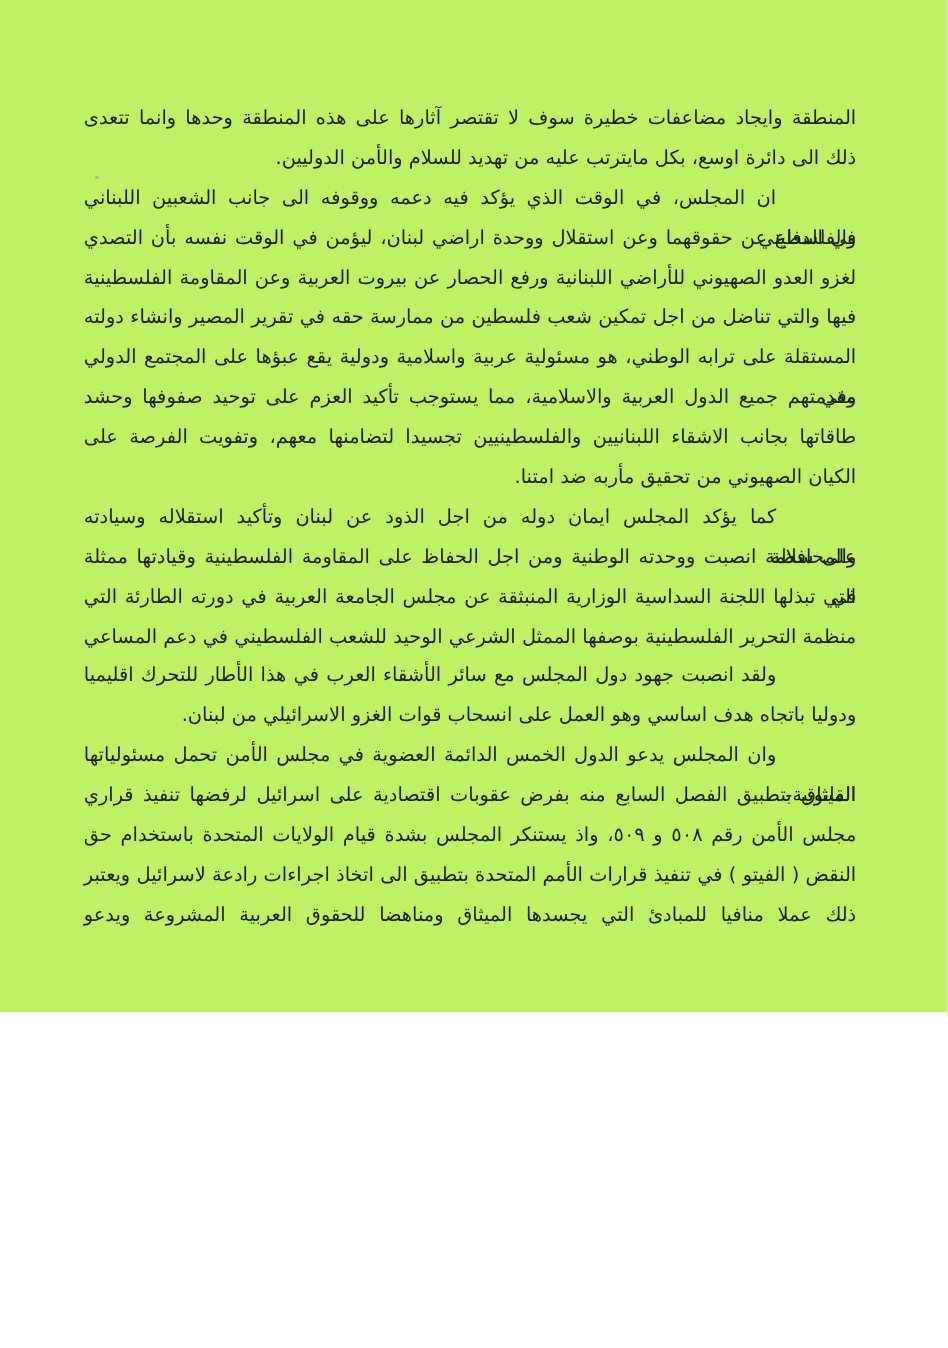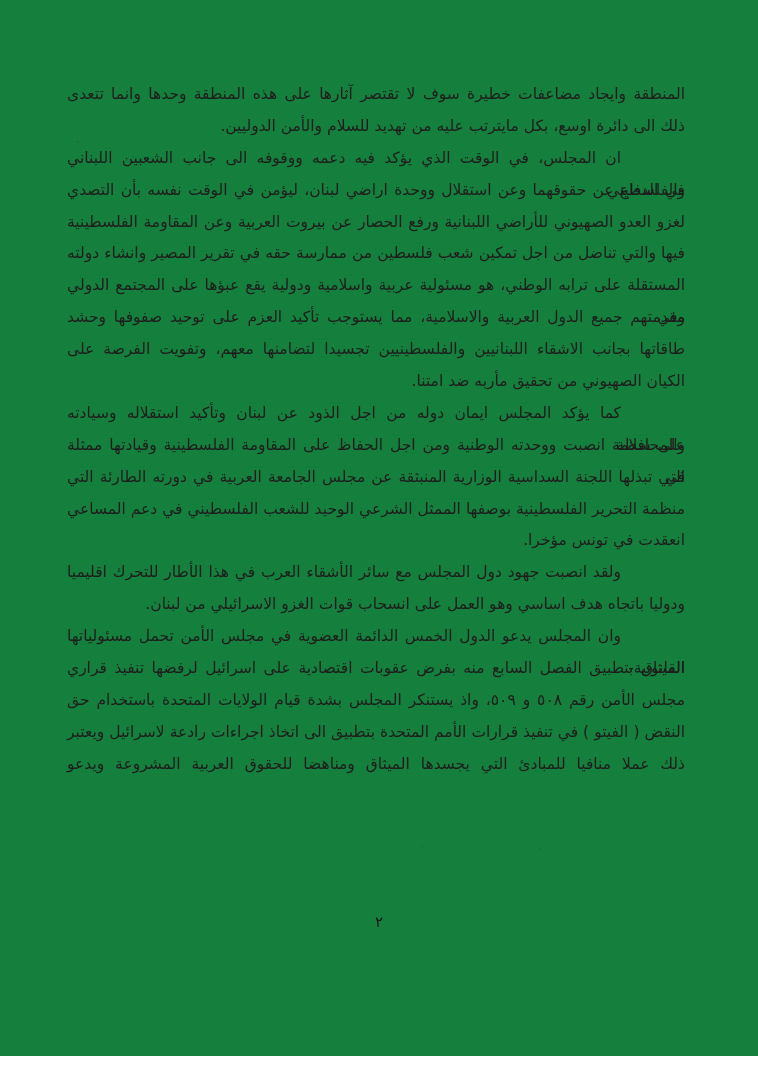--- a/index.html
+++ b/index.html
@@ -3,22 +3,22 @@
 <meta charset="utf-8">
 <style>
   html, body {
     margin: 0;
     padding: 0;
     background: #ffffff;
   }
   .page {
     position: relative;
     width: 758px;
-    height: 1056px;
-    background: #15803d;
+    height: 810px;
+    background: #bef264;
     overflow: hidden;
     font-family: "DejaVu Sans", sans-serif;
   }
   .text-block {
     position: absolute;
     top: 79px;
     right: 73px;
     width: 618px;
     direction: rtl;
     unicode-bidi: embed;
@@ -76,21 +76,20 @@
     <div class="line justify">لغزو العدو الصهيوني للأراضي اللبنانية ورفع الحصار عن بيروت العربية وعن المقاومة الفلسطينية</div>
     <div class="line justify">فيها والتي تناضل من اجل تمكين شعب فلسطين من ممارسة حقه في تقرير المصير وانشاء دولته</div>
     <div class="line justify">المستقلة على ترابه الوطني، هو مسئولية عربية واسلامية ودولية يقع عبؤها على المجتمع الدولي وفي</div>
     <div class="line justify">مقدمتهم جميع الدول العربية والاسلامية، مما يستوجب تأكيد العزم على توحيد صفوفها وحشد</div>
     <div class="line justify">طاقاتها بجانب الاشقاء اللبنانيين والفلسطينيين تجسيدا لتضامنها معهم، وتفويت الفرصة على</div>
     <div class="line end">الكيان الصهيوني من تحقيق مأربه ضد امتنا.</div>
     <div class="line justify indent">كما يؤكد المجلس ايمان دوله من اجل الذود عن لبنان وتأكيد استقلاله وسيادته والمحافظة</div>
     <div class="line justify">على سلامة انصبت ووحدته الوطنية ومن اجل الحفاظ على المقاومة الفلسطينية وقيادتها ممثلة في</div>
     <div class="line justify">التي تبذلها اللجنة السداسية الوزارية المنبثقة عن مجلس الجامعة العربية في دورته الطارئة التي</div>
     <div class="line justify">منظمة التحرير الفلسطينية بوصفها الممثل الشرعي الوحيد للشعب الفلسطيني في دعم المساعي</div>
-    <div class="line end">انعقدت في تونس مؤخرا.</div>
     <div class="line justify indent">ولقد انصبت جهود دول المجلس مع سائر الأشقاء العرب في هذا الأطار للتحرك اقليميا</div>
     <div class="line end">ودوليا باتجاه هدف اساسي وهو العمل على انسحاب قوات الغزو الاسرائيلي من لبنان.</div>
     <div class="line justify indent">وان المجلس يدعو الدول الخمس الدائمة العضوية في مجلس الأمن تحمل مسئولياتها القانونية-</div>
     <div class="line justify">الميثاق بتطبيق الفصل السابع منه بفرض عقوبات اقتصادية على اسرائيل لرفضها تنفيذ قراري</div>
     <div class="line justify">مجلس الأمن رقم ٥٠٨ و ٥٠٩، واذ يستنكر المجلس بشدة قيام الولايات المتحدة باستخدام حق</div>
     <div class="line justify">النقض ( الفيتو ) في تنفيذ قرارات الأمم المتحدة بتطبيق الى اتخاذ اجراءات رادعة لاسرائيل ويعتبر</div>
     <div class="line justify">ذلك عملا منافيا للمبادئ التي يجسدها الميثاق ومناهضا للحقوق العربية المشروعة ويدعو</div>
   </div>
 
   <div class="page-number">٢</div>

